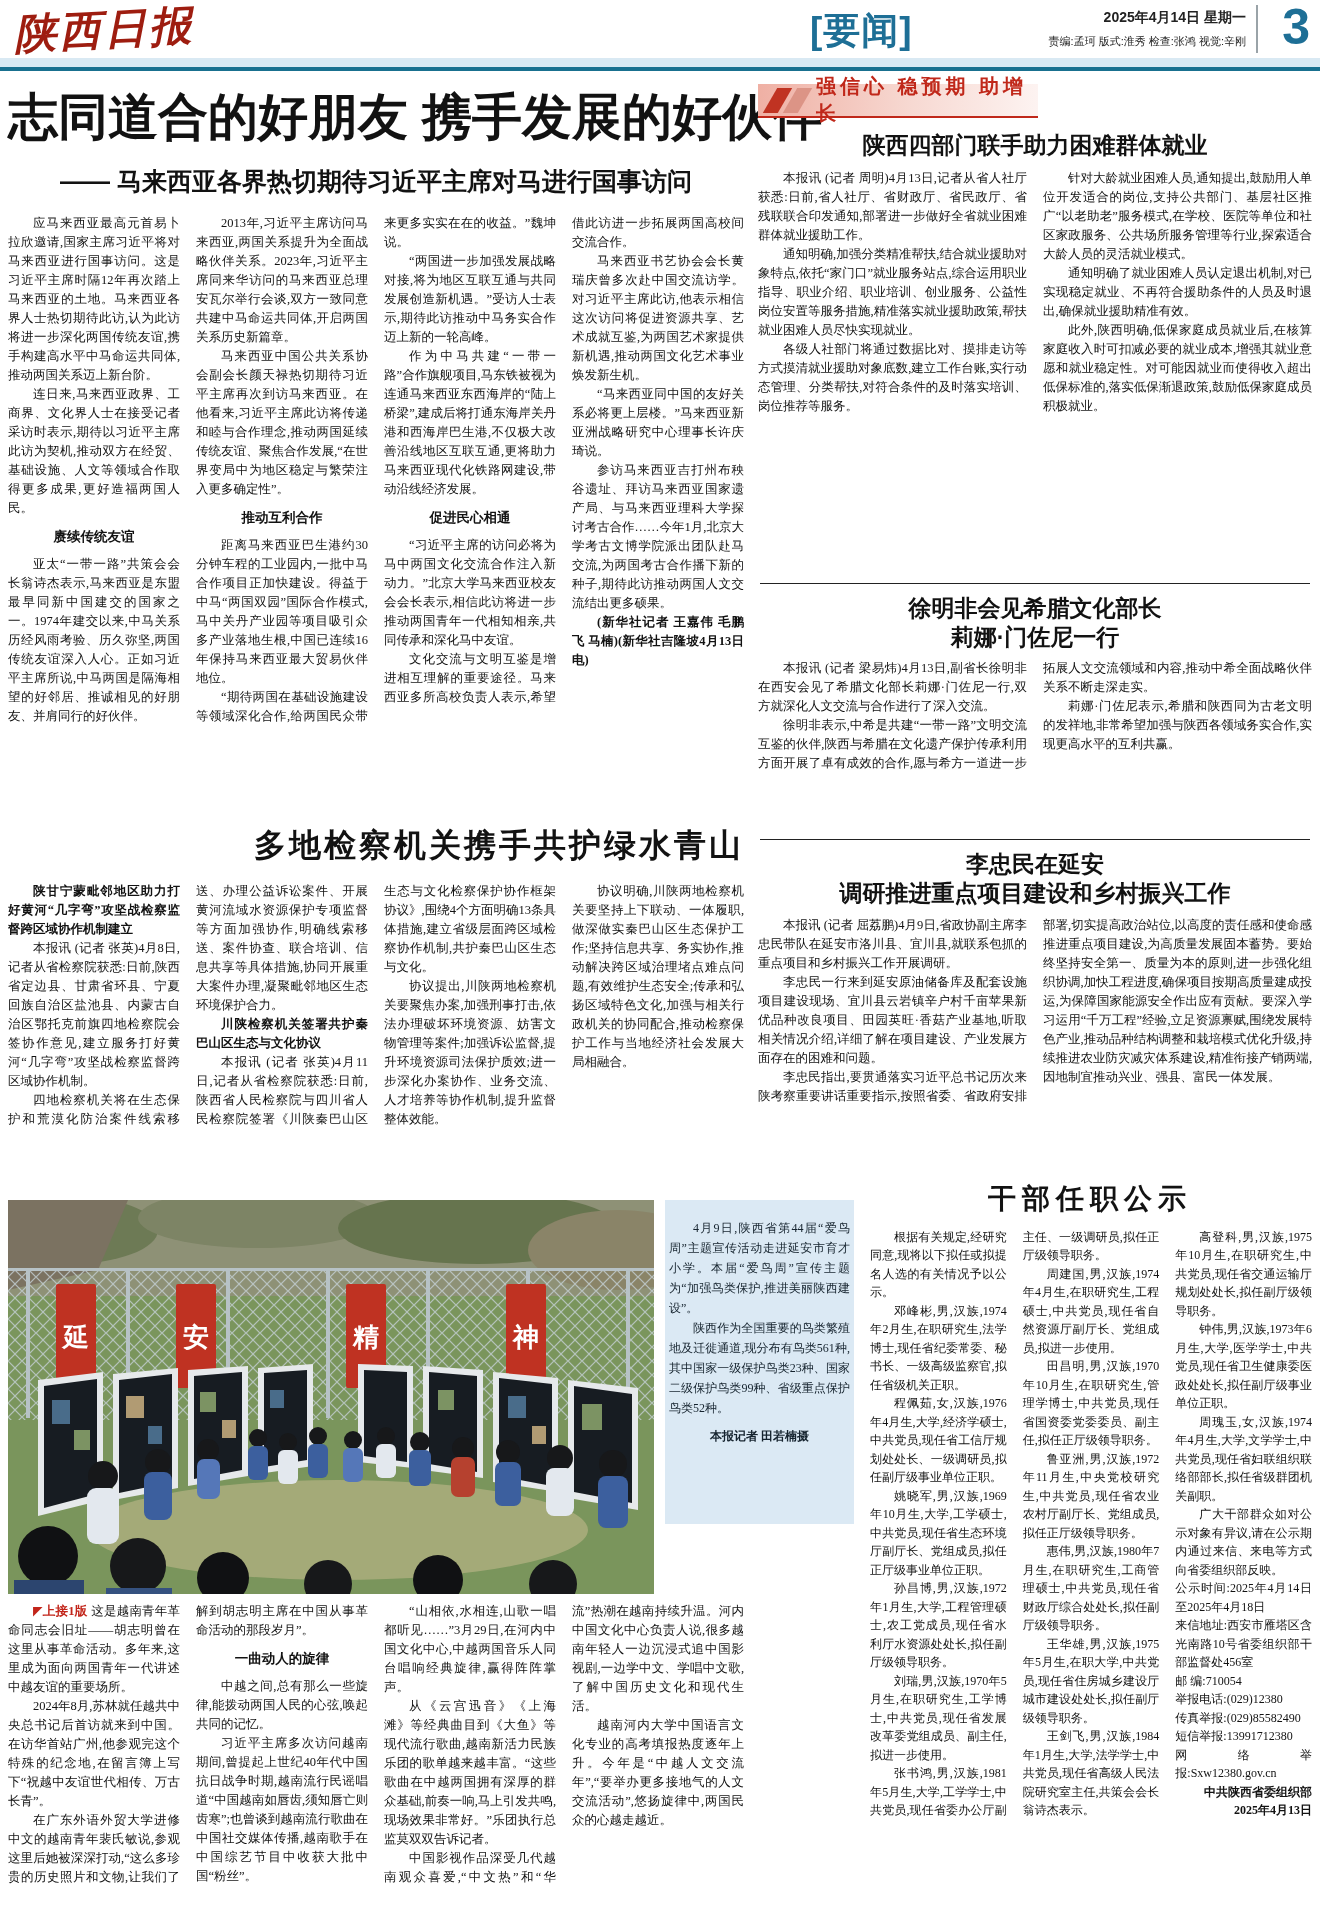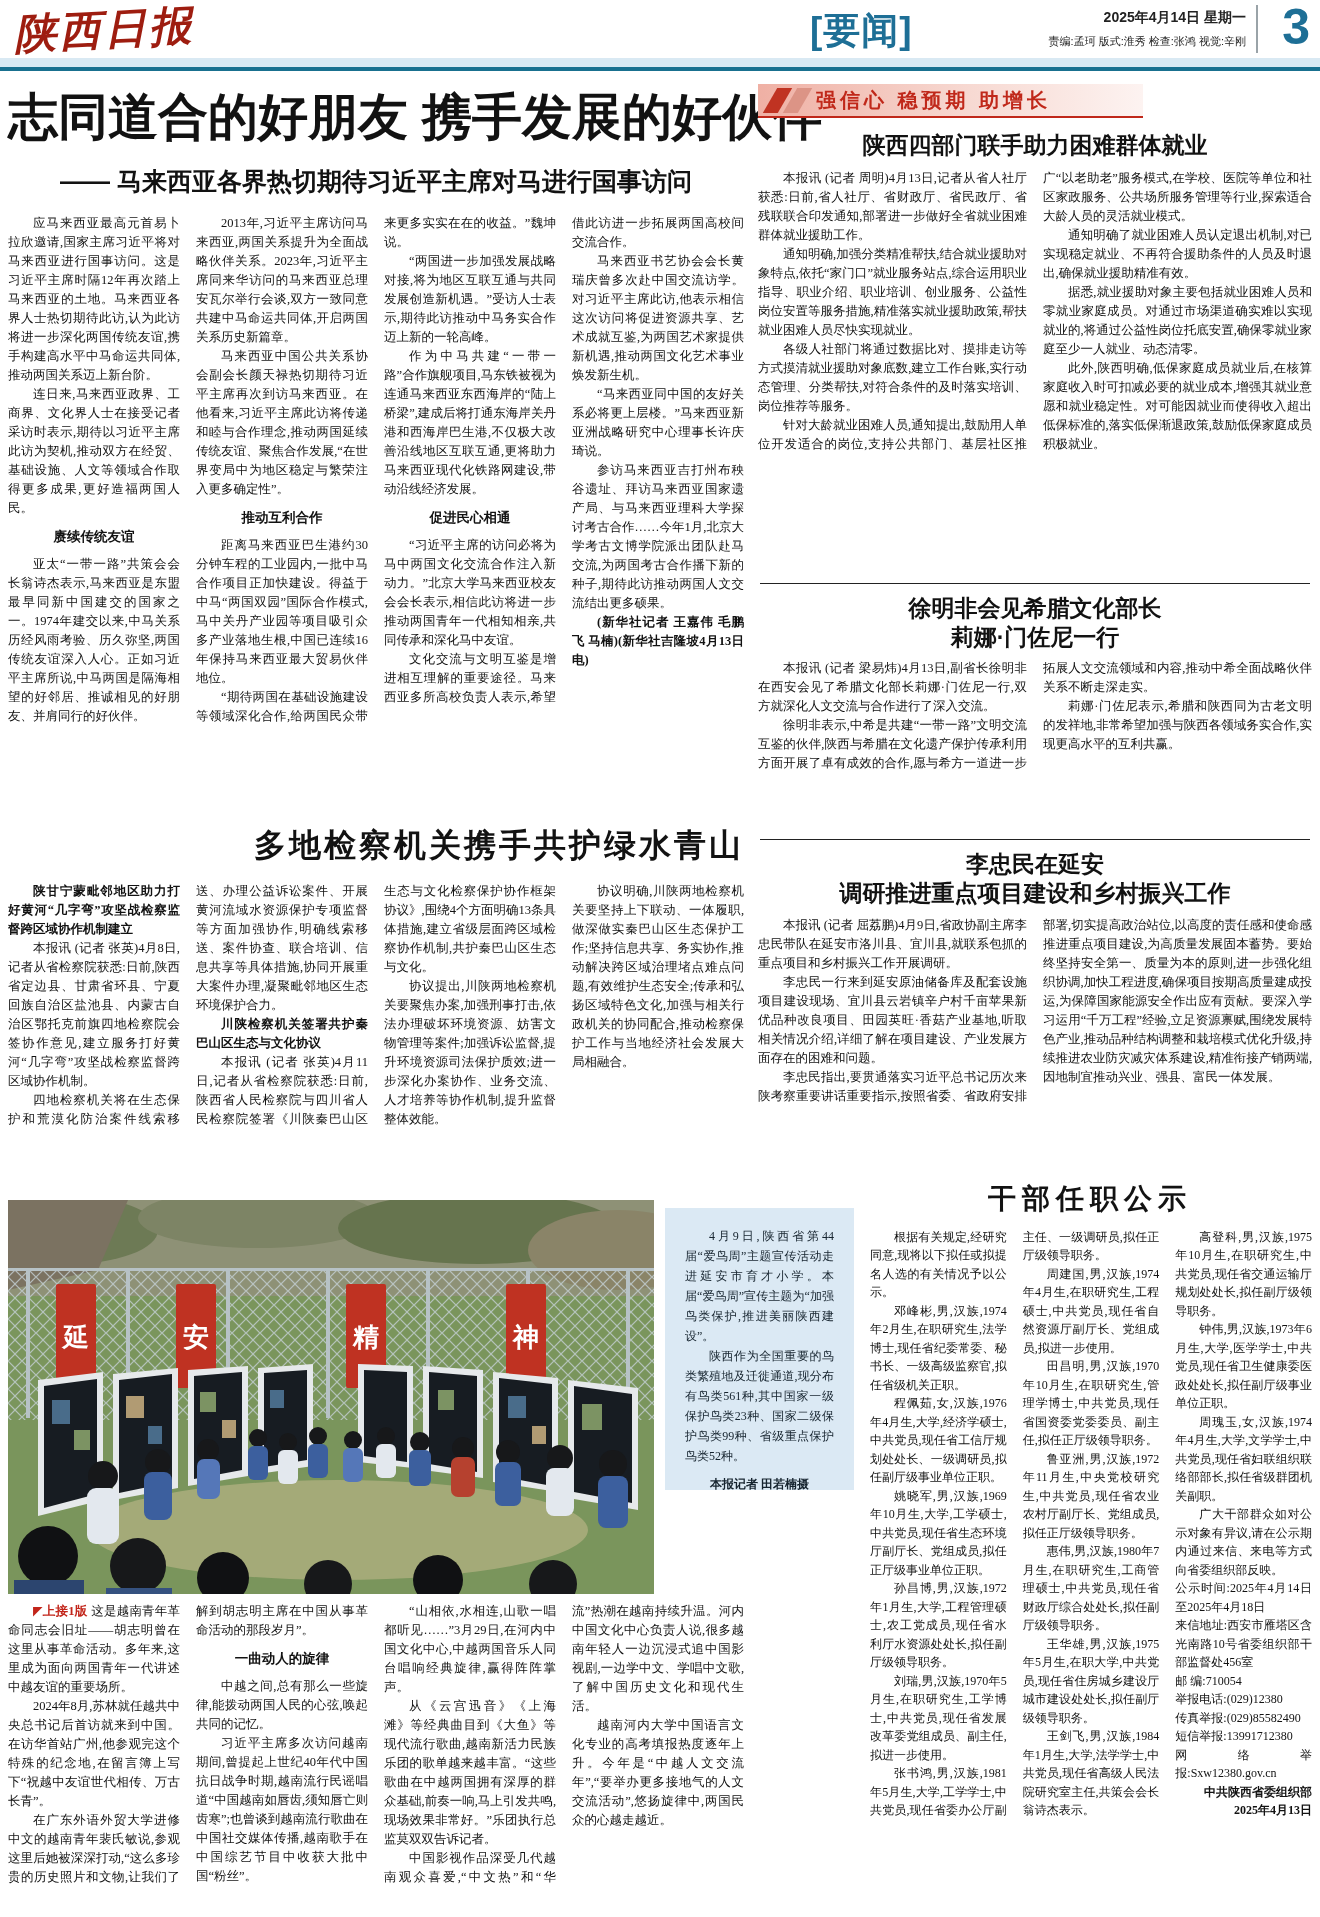--- a/index.html
+++ b/index.html
@@ -37,30 +37,30 @@
   .main-art .sub{font-family:"Liberation Sans",sans-serif;font-size:25px;font-weight:bold;text-align:center;margin-top:14px}
   .main-body{height:608px;margin-top:16px}
   
   .jc{position:absolute;left:8px;top:824px;width:736px}
   .jc h3{font-family:"Liberation Sans","DejaVu Sans",sans-serif;font-size:32px;font-weight:900;
          text-align:right;letter-spacing:3px}
   .jc .artbody{height:318px;margin-top:14px}
   
   .photo-wrap{position:absolute;left:8px;top:1200px;width:846px;height:394px}
   .photo{position:absolute;left:0;top:0;width:646px;height:394px;background:#6f8d55;overflow:hidden}
-  .caption{position:absolute;left:657px;top:8px;width:189px;height:282px;background:#dbe9f4;
-           padding:18px 20px;font-size:12px;line-height:20px;text-align:justify;color:#15232e}
+  .caption{position:absolute;left:657px;top:0;width:189px;height:324px;background:#dbe9f4;
+           padding:18px 4px;font-size:12px;line-height:20px;text-align:justify;color:#15232e}
   .caption p{text-indent:2em;margin:0}
   .caption .credit{text-align:center;text-indent:0;margin-top:8px;font-weight:bold}
   
   .bottom-art{position:absolute;left:8px;top:1602px;width:736px;height:310px}
   .bottom-art .artbody{height:310px}
   
   .rightcol{position:absolute;left:758px;top:84px;width:554px}
-  .banner{position:relative;height:34px;width:385px;display:flex;align-items:center;padding-left:58px;
+  .banner{position:relative;height:34px;width:280px;display:flex;align-items:center;padding-left:58px;
           background:linear-gradient(90deg,#efb0a4,#f7d9d2 55%,#fdf3f1);border-bottom:2px solid #c0281a;
           font-family:"Liberation Sans",sans-serif;font-size:20px;font-weight:900;color:#c0281a;letter-spacing:4px}
   .slash{position:absolute;top:4px;width:15px;height:25px;background:#c03322;transform:skewX(-30deg)}
   .s1{left:12px}.s2{left:32px;background:#dc9486}
   .rh{font-family:"Liberation Sans","DejaVu Sans",sans-serif;font-weight:900;text-align:center;line-height:1.25}
   .h-dept{font-size:23px;margin:13px 0 9px}
   .h-two{font-size:23px;margin:10px 0 8px}
   .b-dept{height:404px}
   .b-xu{height:170px}
   .b-li{height:248px}
@@ -260,21 +260,20 @@
     <span>强信心  稳预期  助增长</span>
   </div>
 
   <div class="rh h-dept">陕西四部门联手助力困难群体就业</div>
   <div class="artbody cols2 b-dept">
       <p>本报讯 (记者 周明)4月13日,记者从省人社厅获悉:日前,省人社厅、省财政厅、省民政厅、省残联联合印发通知,部署进一步做好全省就业困难群体就业援助工作。</p>
       <p>通知明确,加强分类精准帮扶,结合就业援助对象特点,依托“家门口”就业服务站点,综合运用职业指导、职业介绍、职业培训、创业服务、公益性岗位安置等服务措施,精准落实就业援助政策,帮扶就业困难人员尽快实现就业。</p>
       <p>各级人社部门将通过数据比对、摸排走访等方式摸清就业援助对象底数,建立工作台账,实行动态管理、分类帮扶,对符合条件的及时落实培训、岗位推荐等服务。</p>
       <p>针对大龄就业困难人员,通知提出,鼓励用人单位开发适合的岗位,支持公共部门、基层社区推广“以老助老”服务模式,在学校、医院等单位和社区家政服务、公共场所服务管理等行业,探索适合大龄人员的灵活就业模式。</p>
       <p>通知明确了就业困难人员认定退出机制,对已实现稳定就业、不再符合援助条件的人员及时退出,确保就业援助精准有效。</p>
-      <p>据悉,就业援助对象主要包括就业困难人员和零就业家庭成员。对通过市场渠道确实难以实现就业的,将通过公益性岗位托底安置,确保零就业家庭至少一人就业、动态清零。</p>
       <p>此外,陕西明确,低保家庭成员就业后,在核算家庭收入时可扣减必要的就业成本,增强其就业意愿和就业稳定性。对可能因就业而使得收入超出低保标准的,落实低保渐退政策,鼓励低保家庭成员积极就业。</p>
     </div>
 
   <hr class="divide">
 
   <div class="rh h-two">
     <div>徐明非会见希腊文化部长</div>
     <div>莉娜·门佐尼一行</div>
   </div>
   <div class="artbody cols2 b-xu">

